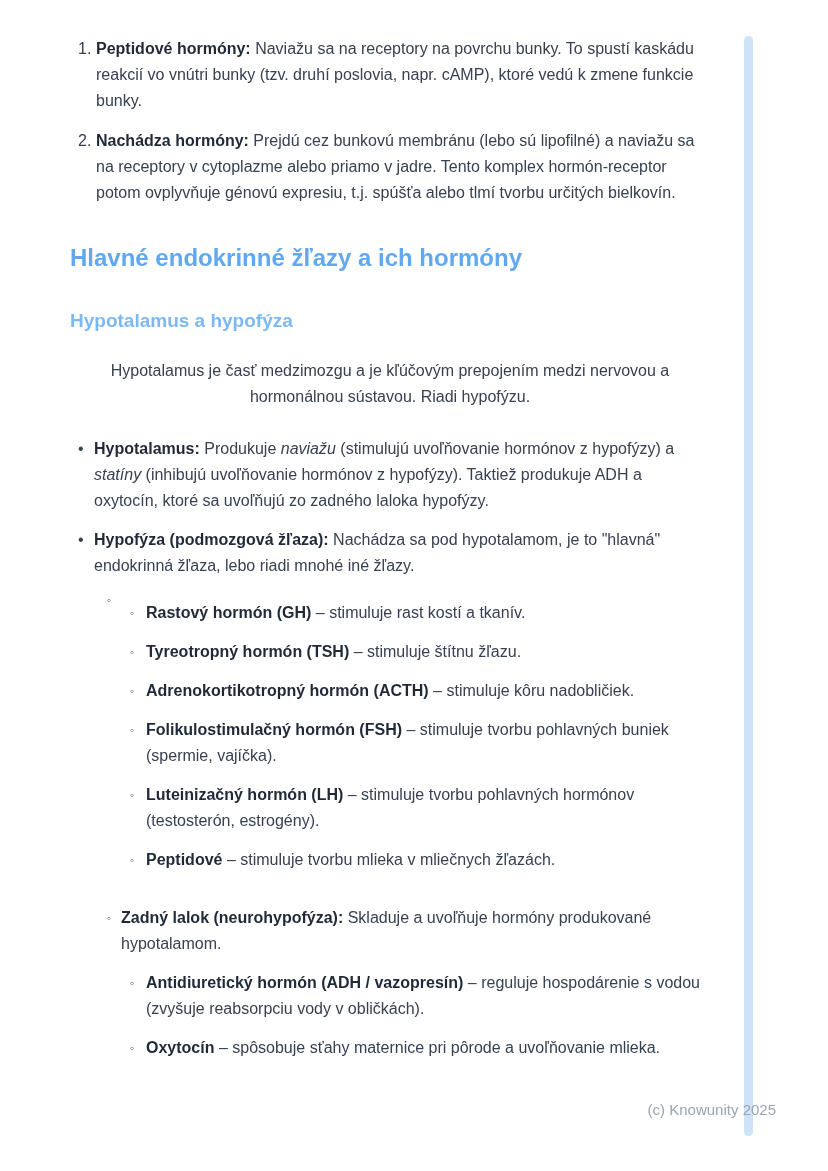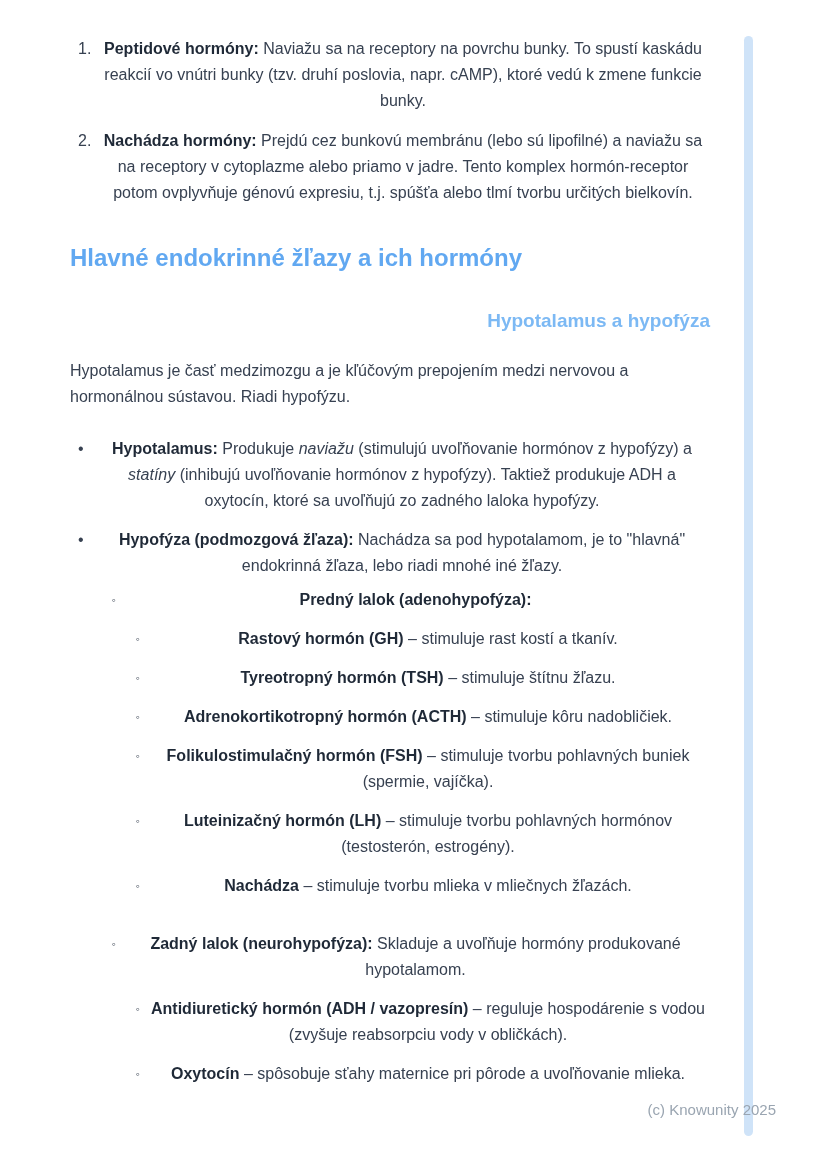--- a/index.html
+++ b/index.html
@@ -10,21 +10,21 @@
     color:#374151;
   }
   .page{
     position:absolute;top:36px;left:70px;width:640px;
     font-size:16px;line-height:26px;
   }
   b,.b{font-weight:700;color:#1f2937;}
   .it{font-style:italic;}
   .row{display:flex;align-items:flex-start;}
   .mk{flex:0 0 auto;color:#374151;}
-  .tx{flex:1 1 auto;text-align:center;}
+  .tx{flex:1 1 auto;}
   
   .ol{padding-left:8px;}
   .ol .row{margin-bottom:14px;}
   .mk1n{width:18px;}
   
   .ul1{padding-left:8px;}
   .ul1 > .row{margin-bottom:13px;}
   .mk1{width:16px;}
   
   .ul2{padding-left:13px;margin-top:8px;}
@@ -33,23 +33,23 @@
   .ul3{padding-left:9px;margin-top:13px;margin-bottom:4px;}
   .ul3 > .row{margin-bottom:13px;}
   .mk3{width:16px;font-size:12px;}
   .gap-before{margin-top:19px;}
   h2.main{
     font-size:24px;line-height:32px;font-weight:700;
     color:#61a8f1;margin:36px 0 8px 0;
   }
   h3.sub{
     font-size:19px;line-height:26px;font-weight:700;
-    color:#7cb9f4;margin:34px 0 0 0;text-align:right;
+    color:#7cb9f4;margin:34px 0 0 0;
   }
-  p.intro{margin:24px 0 0 0;}
+  p.intro{margin:24px 0 0 0;text-align:center;}
   .after-heading{margin-top:26px;}
   .footer{
     position:absolute;top:1101px;right:52px;
     font-size:15px;color:#9aa5b1;
   }
   .scrollbar{
     position:absolute;left:744px;top:36px;width:9px;height:1100px;
     background:#cfe3f8;border-radius:6px;
   }
 </style>
@@ -88,21 +88,20 @@
       <span class="mk mk1">•</span>
       <span class="tx">
         <b>Hypofýza (podmozgová žľaza):</b><span> Nachádza sa pod hypotalamom, je to "hlavná" endokrinná žľaza, lebo riadi mnohé iné žľazy.</span>
 
         
         <div class="ul2">
 
           <div class="row">
             <span class="mk mk2">◦</span>
             <span class="tx">
-              <b>Predný lalok (adenohypofýza):</b>
               <div class="ul3">
                 <div class="row">
                   <span class="mk mk3">◦</span>
                   <span class="tx"><b>Rastový hormón (GH)</b><span> – stimuluje rast kostí a tkanív.</span></span>
                 </div>
                 <div class="row">
                   <span class="mk mk3">◦</span>
                   <span class="tx"><b>Tyreotropný hormón (TSH)</b><span> – stimuluje štítnu žľazu.</span></span>
                 </div>
                 <div class="row">
@@ -112,21 +111,21 @@
                 <div class="row">
                   <span class="mk mk3">◦</span>
                   <span class="tx"><b>Folikulostimulačný hormón (FSH)</b><span> – stimuluje tvorbu pohlavných buniek (spermie, vajíčka).</span></span>
                 </div>
                 <div class="row">
                   <span class="mk mk3">◦</span>
                   <span class="tx"><b>Luteinizačný hormón (LH)</b><span> – stimuluje tvorbu pohlavných hormónov (testosterón, estrogény).</span></span>
                 </div>
                 <div class="row">
                   <span class="mk mk3">◦</span>
-                  <span class="tx"><b>Nachádza</b><span> – stimuluje tvorbu mlieka v mliečnych žľazách.</span></span>
+                  <span class="tx"><b>Peptidové</b><span> – stimuluje tvorbu mlieka v mliečnych žľazách.</span></span>
                 </div>
               </div>
             </span>
           </div>
 
           <div class="row gap-before">
             <span class="mk mk2">◦</span>
             <span class="tx">
               <b>Zadný lalok (neurohypofýza):</b><span> Skladuje a uvoľňuje hormóny produkované hypotalamom.</span>
               <div class="ul3">

